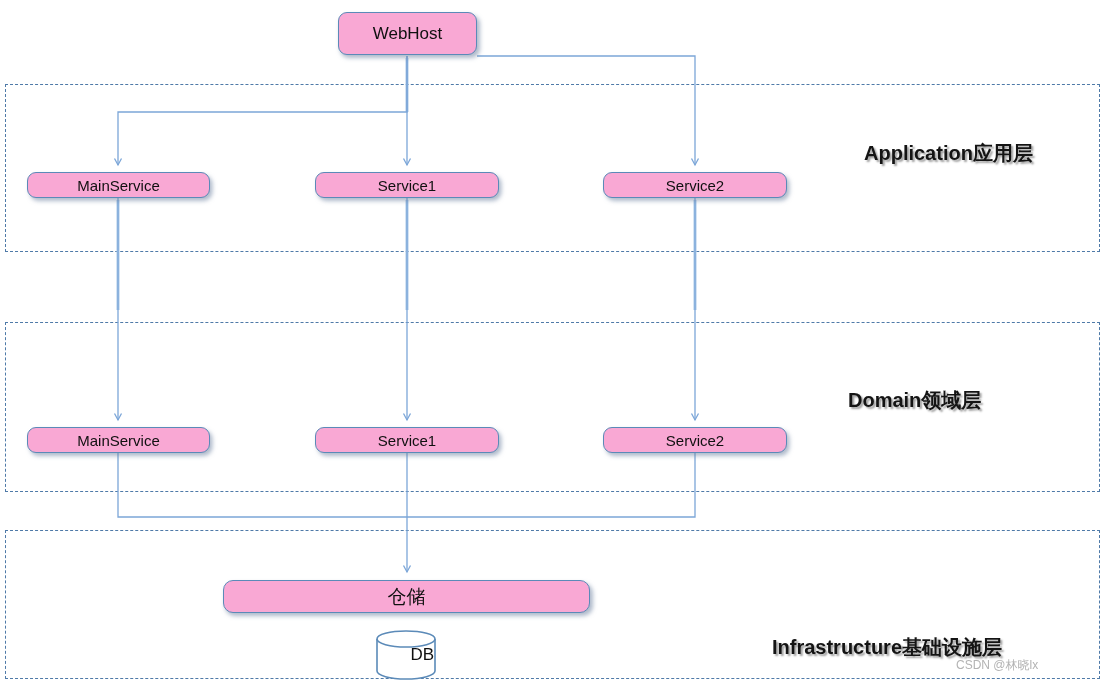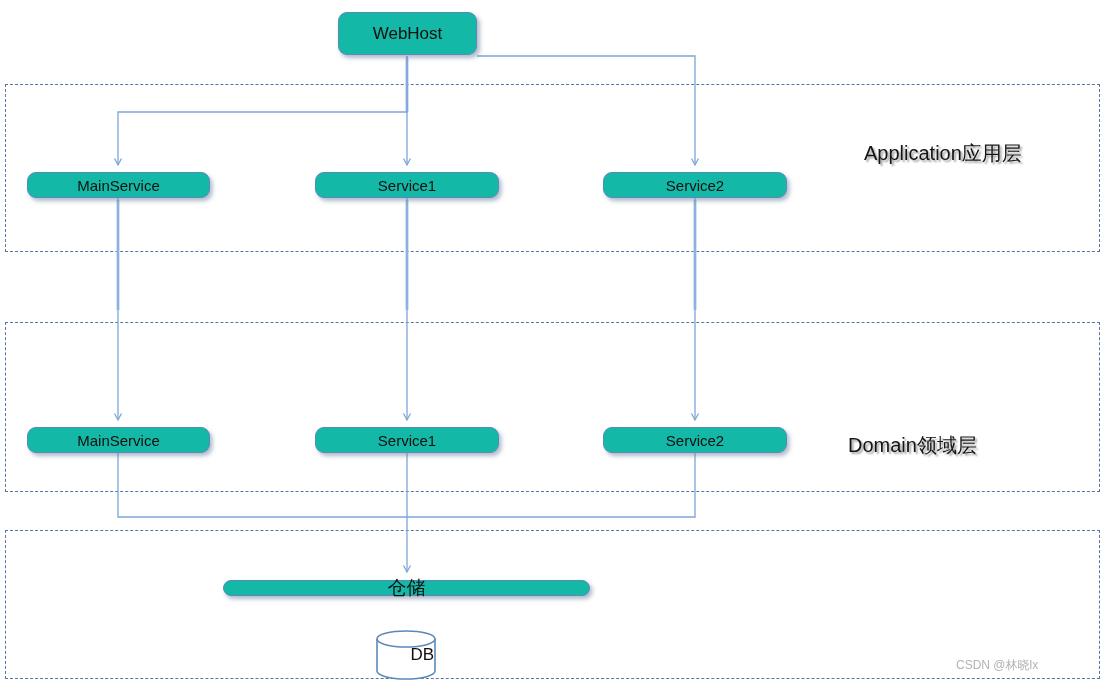--- a/index.html
+++ b/index.html
@@ -7,41 +7,41 @@
     position:relative; width:1107px; height:683px; background:#ffffff;
     font-family:"Liberation Sans", sans-serif; overflow:hidden;
   }
   .layer {
     position:absolute; border:1px dashed #4f7aa8; background:transparent;
   }
   #layer-application { left:5px;  top:84px;  width:1093px; height:166px; }
   #layer-domain      { left:5px;  top:322px; width:1093px; height:168px; }
   #layer-infra       { left:5px;  top:530px; width:1093px; height:147px; }
   .layer-label {
-    position:absolute; font-size:20px; font-weight:normal; color:#141414;
+    position:absolute; font-size:20px; font-weight:bold; color:#141414;
     text-shadow:2px 2px 2px rgba(0,0,0,0.38); white-space:nowrap;
   }
   #label-application { left:864px; top:140px; }
-  #label-domain      { left:848px; top:387px;margin-top:45px; }
+  #label-domain      { left:848px; top:387px; }
   #label-infra       { left:772px; top:634px; }
   .node {
-    position:absolute; box-sizing:border-box; background:#14b8a6;
+    position:absolute; box-sizing:border-box; background:#f9a8d4;
     border:1.6px solid #5b8ab8; border-radius:9px;
     box-shadow:2.5px 3px 4px rgba(110,130,160,0.55);
     display:flex; align-items:center; justify-content:center;
     font-size:15px; color:#101010; white-space:nowrap;
   }
   #node-webhost          { left:338px; top:12px;  width:139px; height:43px; font-size:17px; }
   #node-app-mainservice  { left:27px;  top:172px; width:183px; height:26px; }
   #node-app-service1     { left:315px; top:172px; width:184px; height:26px; }
   #node-app-service2     { left:603px; top:172px; width:184px; height:26px; }
   #node-dom-mainservice  { left:27px;  top:427px; width:183px; height:26px; }
   #node-dom-service1     { left:315px; top:427px; width:184px; height:26px; }
   #node-dom-service2     { left:603px; top:427px; width:184px; height:26px; }
-  #node-repository       { left:223px; top:580px; width:367px; height:16px; font-size:19px; border-radius:10px; }
+  #node-repository       { left:223px; top:580px; width:367px; height:33px; font-size:19px; border-radius:10px; }
   #connectors { position:absolute; left:0; top:0; width:1107px; height:683px; pointer-events:none; }
   #db-group { position:absolute; left:374px; top:629px; width:66px; height:54px; }
   #db-label {
     position:absolute; left:0; top:16px; width:60px; text-align:right;
     font-size:17px; color:#101010;
   }
   #watermark {
     position:absolute; left:956px; top:657px; font-size:12px;
     color:#b3b3b3; white-space:nowrap; z-index:5;
   }
@@ -115,16 +115,17 @@
       <g filter="none">
         <path d="M3,10 V42 A29,8 0 0 0 61,42 V10" fill="#ffffff" stroke="#5b8ab8" stroke-width="1.6"></path>
         <ellipse cx="32" cy="10" rx="29" ry="8" fill="#ffffff" stroke="#5b8ab8" stroke-width="1.6"></ellipse>
       </g>
     </svg>
     <div id="db-label">DB</div>
   </div>
 
   <div class="layer-label" id="label-application">Application应用层</div>
   <div class="layer-label" id="label-domain">Domain领域层</div>
+  <div class="layer-label" id="label-infra">Infrastructure基础设施层</div>
 
   <div id="watermark">CSDN @林晓lx</div>
 
 </div>
 
 </body></html>

